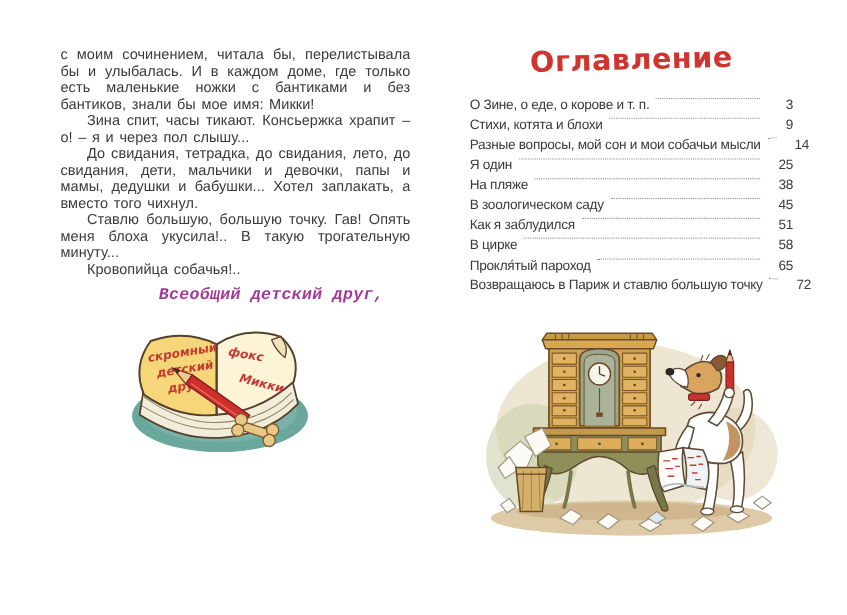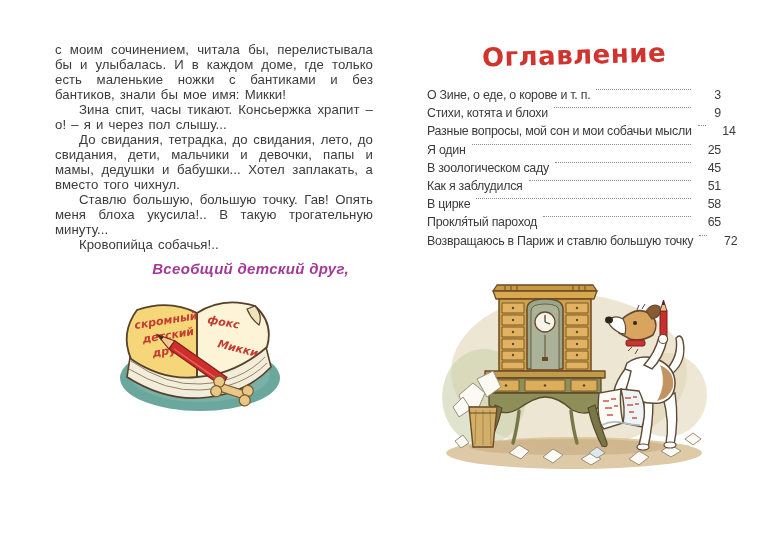--- a/index.html
+++ b/index.html
@@ -24,21 +24,21 @@
     word-spacing: 1.4px;
     letter-spacing: 0.05px;
   }
   .story p.indent { text-indent: 24px; }
 
   .signature {
     margin-top: 7px;
     text-align: right;
     padding-right: 24px;
     color: #a23a98;
-    font-family: Liberation Sans, sans-serif;
+    font-family: Liberation Mono, monospace;
     font-style: italic;
     font-weight: bold;
     font-size: 15px;
     line-height: 19.5px;
     letter-spacing: 0.3px;
   }
 
   .notebook-illo { margin: 12px 0 0 52px; width: 180px; height: 125px; }
 
   
@@ -164,20 +164,25 @@
     </div>
 
 
     <div class="toc-row">
       <span class="toc-entry-title">Я один</span>
       <span class="toc-leader"></span>
       <span class="toc-entry-page">25</span>
     </div>
 
 
+    <div class="toc-row">
+      <span class="toc-entry-title">На пляже</span>
+      <span class="toc-leader"></span>
+      <span class="toc-entry-page">38</span>
+    </div>
 
     <div class="toc-row">
       <span class="toc-entry-title">В зоологическом саду</span>
       <span class="toc-leader"></span>
       <span class="toc-entry-page">45</span>
     </div>
 
     <div class="toc-row">
       <span class="toc-entry-title">Как я заблудился</span>
       <span class="toc-leader"></span>

